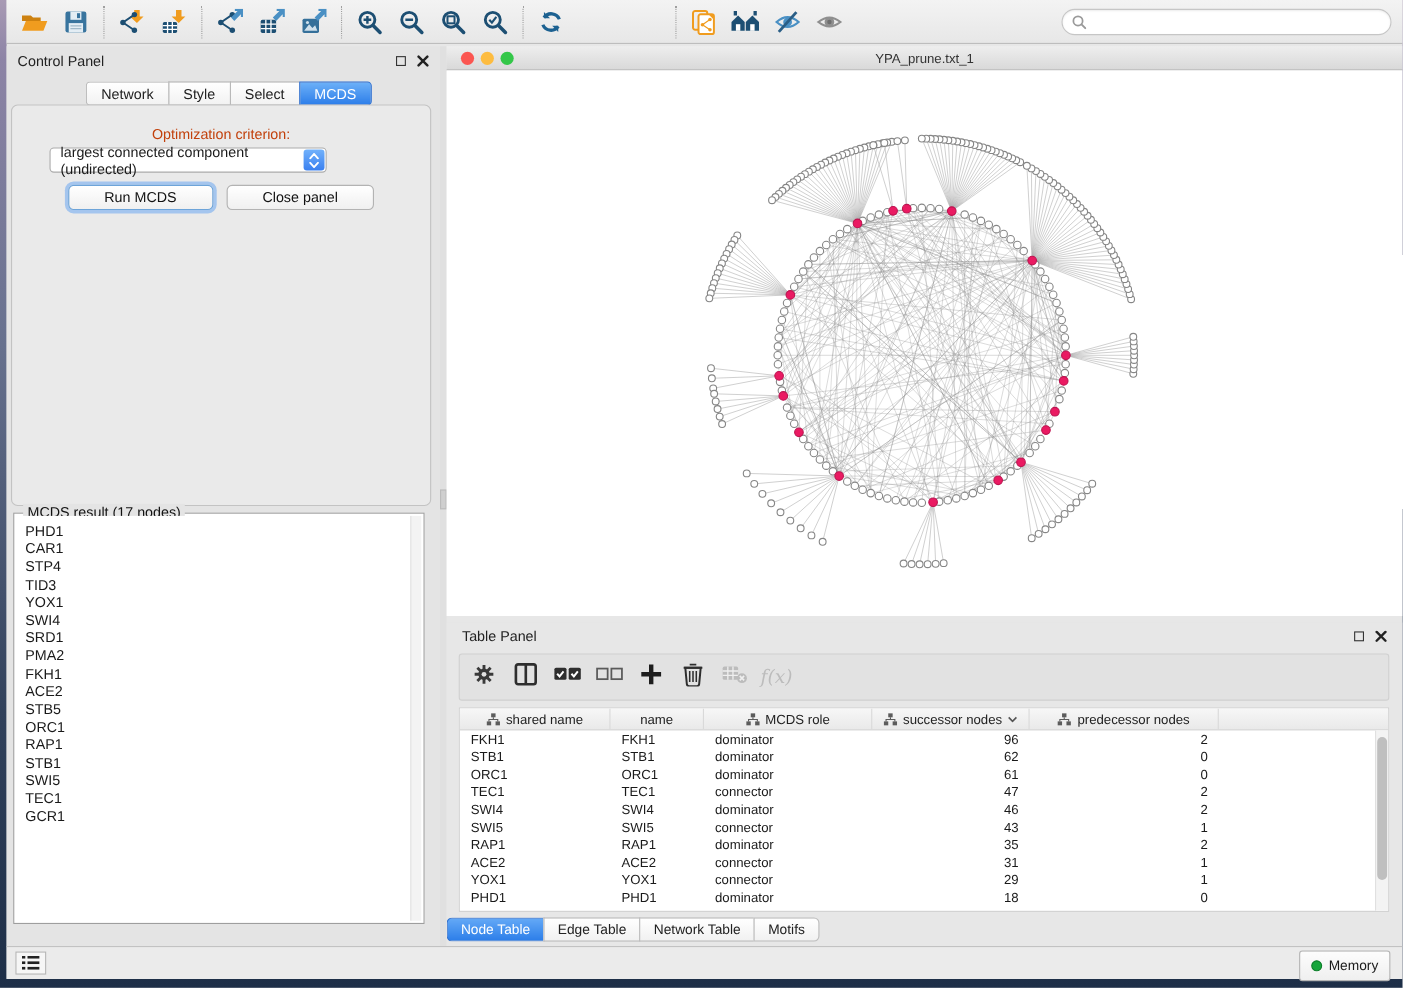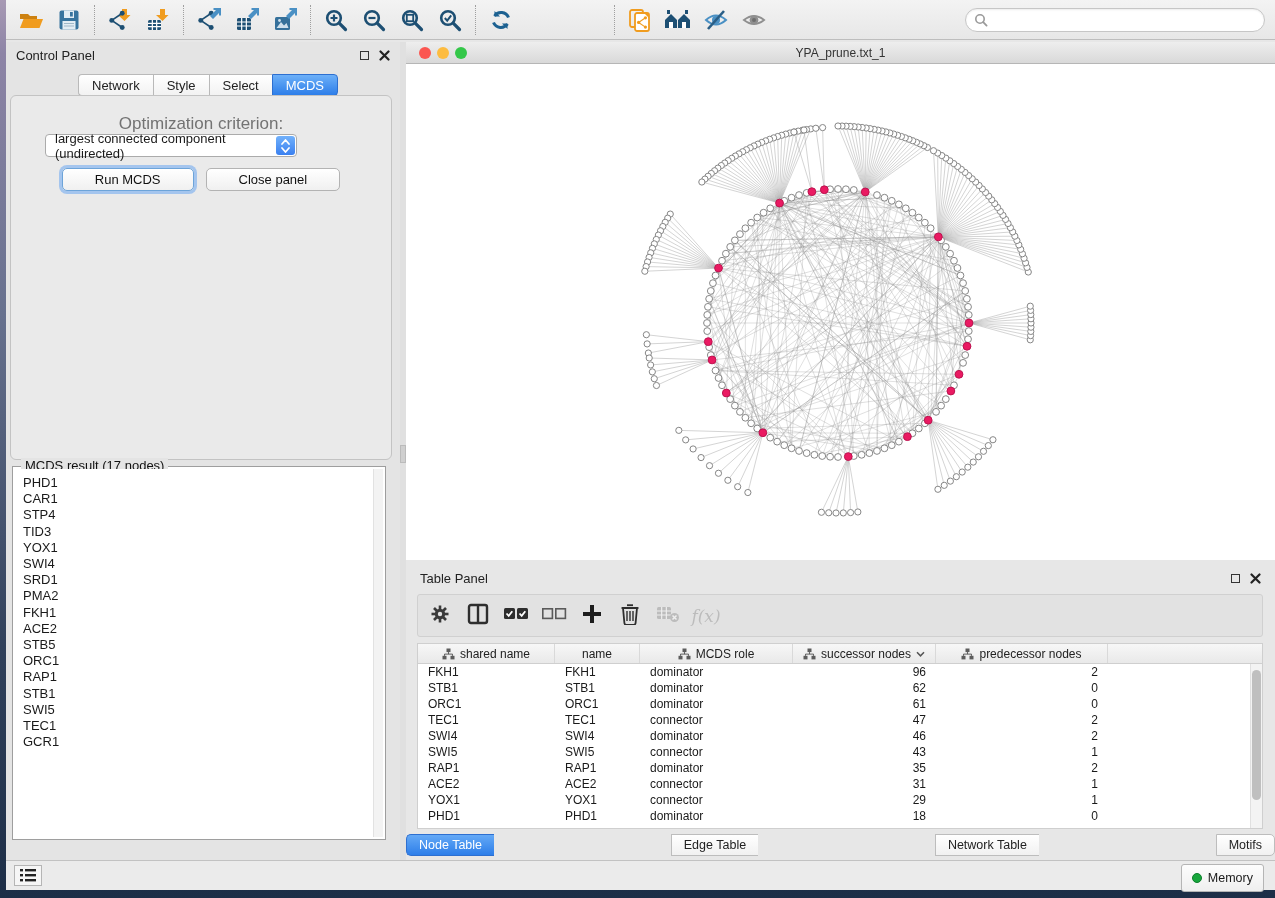--- a/index.html
+++ b/index.html
@@ -25,21 +25,21 @@
   #cp-header { height:26px; display:flex; align-items:center; padding:0 10px; }
   #cp-title { font-size:13px; color:#222; }
   .win-icons { margin-left:auto; display:flex; gap:10px; align-items:center; }
   .float-box { width:9px; height:9px; border:1.5px solid #333; display:inline-block; }
   #cp-tabs { position:absolute; left:72px; top:32px; display:flex; }
   .cp-tab { height:22px; padding:0 13px; font-size:13px; background:linear-gradient(#ffffff,#f2f2f2); border:1px solid #b9b9b9; border-right:none; display:flex; align-items:center; color:#222; }
   .cp-tab:first-child { border-radius:4px 0 0 4px; }
   .cp-tab:last-child { border-right:1px solid #b9b9b9; border-radius:0 4px 4px 0; }
   .cp-tab.active { background:linear-gradient(#6cb0f8,#2d7ee9); border-color:#2d6fd0; color:#fff; }
   #cp-box { position:absolute; left:4px; right:8px; top:53px; height:365px; background:#eaeaea; border:1px solid #c3c3c3; border-radius:6px; }
-  #opt-label { position:absolute; left:0; right:0; top:18px; text-align:center; font-size:17px; color:#737373; }
+  #opt-label { position:absolute; left:0; right:0; top:18px; text-align:center; font-size:13px; color:#c2410c; }
   #opt-select { position:absolute; left:34px; top:38px; width:252px; height:23px; background:#fff; border:1px solid #ababab; border-radius:4px; display:flex; align-items:center; font-size:13px; padding-left:9px; }
   #opt-stepper { position:absolute; right:1px; top:1px; bottom:1px; width:19px; border-radius:3px; background:linear-gradient(#71b1fb,#3a80f0); display:flex; flex-direction:column; align-items:center; justify-content:center; gap:2px; }
   .btn-row { position:absolute; left:0; right:0; top:72px; display:flex; justify-content:center; gap:12px; }
   .mac-btn { height:23px; padding:0 32px; font-size:13px; background:linear-gradient(#ffffff,#f0f0f0); border:1px solid #b3b3b3; border-radius:5px; display:flex; align-items:center; color:#111; }
   .mac-btn.focused { border-color:#6da4d9; box-shadow:0 0 0 3px rgba(106,165,241,.55); }
   #mcds-fieldset { position:absolute; left:6px; width:374px; top:424px; height:374px; border:1px solid #9e9e9e; background:#fff; }
   #mcds-legend { position:absolute; top:-9px; left:8px; background:#e4e4e4; padding:0 4px; font-size:13px; color:#111; }
   #mcds-list { position:absolute; inset:2px 13px 2px 2px; overflow:hidden; font-size:13px; line-height:16.2px; padding:6px 0 0 8px; background:#fff; }
   #mcds-scroll { position:absolute; top:2px; bottom:2px; right:2px; width:10px; background:#f3f3f3; border-left:1px solid #e2e2e2; }
 
@@ -64,21 +64,21 @@
   .fx-glyph { font-family:"DejaVu Serif",serif; font-style:italic; font-size:17px; color:#8f8f8f; }
   #tp-table { position:absolute; left:11px; right:12px; top:77px; height:186px; background:#fff; border:1px solid #cfcfcf; overflow:hidden; }
   #tp-head { display:flex; height:20px; background:linear-gradient(#f7f7f7,#e9e9e9); border-bottom:1px solid #cfcfcf; }
   .th { display:flex; align-items:center; justify-content:center; gap:5px; font-size:12px; color:#222; border-right:1px solid #d9d9d9; position:relative; }
   .th .lbl { white-space:nowrap; }
   .tr { display:flex; height:16px; align-items:center; font-size:12px; }
   .td { white-space:nowrap; overflow:hidden; padding:0 10px; }
   .td.right { text-align:right; }
   #tp-scroll { position:absolute; right:0; top:20px; bottom:0; width:12px; background:#f3f3f3; border-left:1px solid #e0e0e0; }
   #tp-thumb { position:absolute; left:1px; right:1px; top:6px; height:130px; background:#bfbfbf; border-radius:5px; }
-  #tp-tabs { position:absolute; left:0; right:0; top:268px; display:flex; justify-content:space-between; }
+  #tp-tabs { position:absolute; left:0; right:0; top:268px; display:flex; justify-content:flex-start; }
   .seg { height:22px; padding:0 12px; font-size:12.5px; display:flex; align-items:center; background:linear-gradient(#ffffff,#f1f1f1); border:1px solid #bdbdbd; border-right:none; color:#222; }
   .seg:first-child { border-radius:5px 0 0 5px; }
   .seg:last-child { border-right:1px solid #bdbdbd; border-radius:0 5px 5px 0; }
   .seg.active { background:linear-gradient(#64a9f6,#2d7ee9); color:#fff; border-color:#2d6fd0; }
 
   
   #status-bar { position:absolute; left:0; right:0; bottom:0; height:30px; background:#ebebeb; border-top:1px solid #c2c2c2; }
   #list-btn { position:absolute; left:8px; top:4px; width:28px; height:21px; background:#f6f6f6; border:1px solid #b5b5b5; display:flex; align-items:center; justify-content:center; }
   #memory-btn { position:absolute; right:11px; top:3px; height:23px; padding:13px 10px; background:linear-gradient(#fdfdfd,#efefef); border:1px solid #b5b5b5; border-radius:3px; display:flex; align-items:center; gap:6px; font-size:12.5px; }
   #memory-dot { width:10px; height:10px; border-radius:50%; background:#17a63c; border:1px solid #0d7f2b; }

